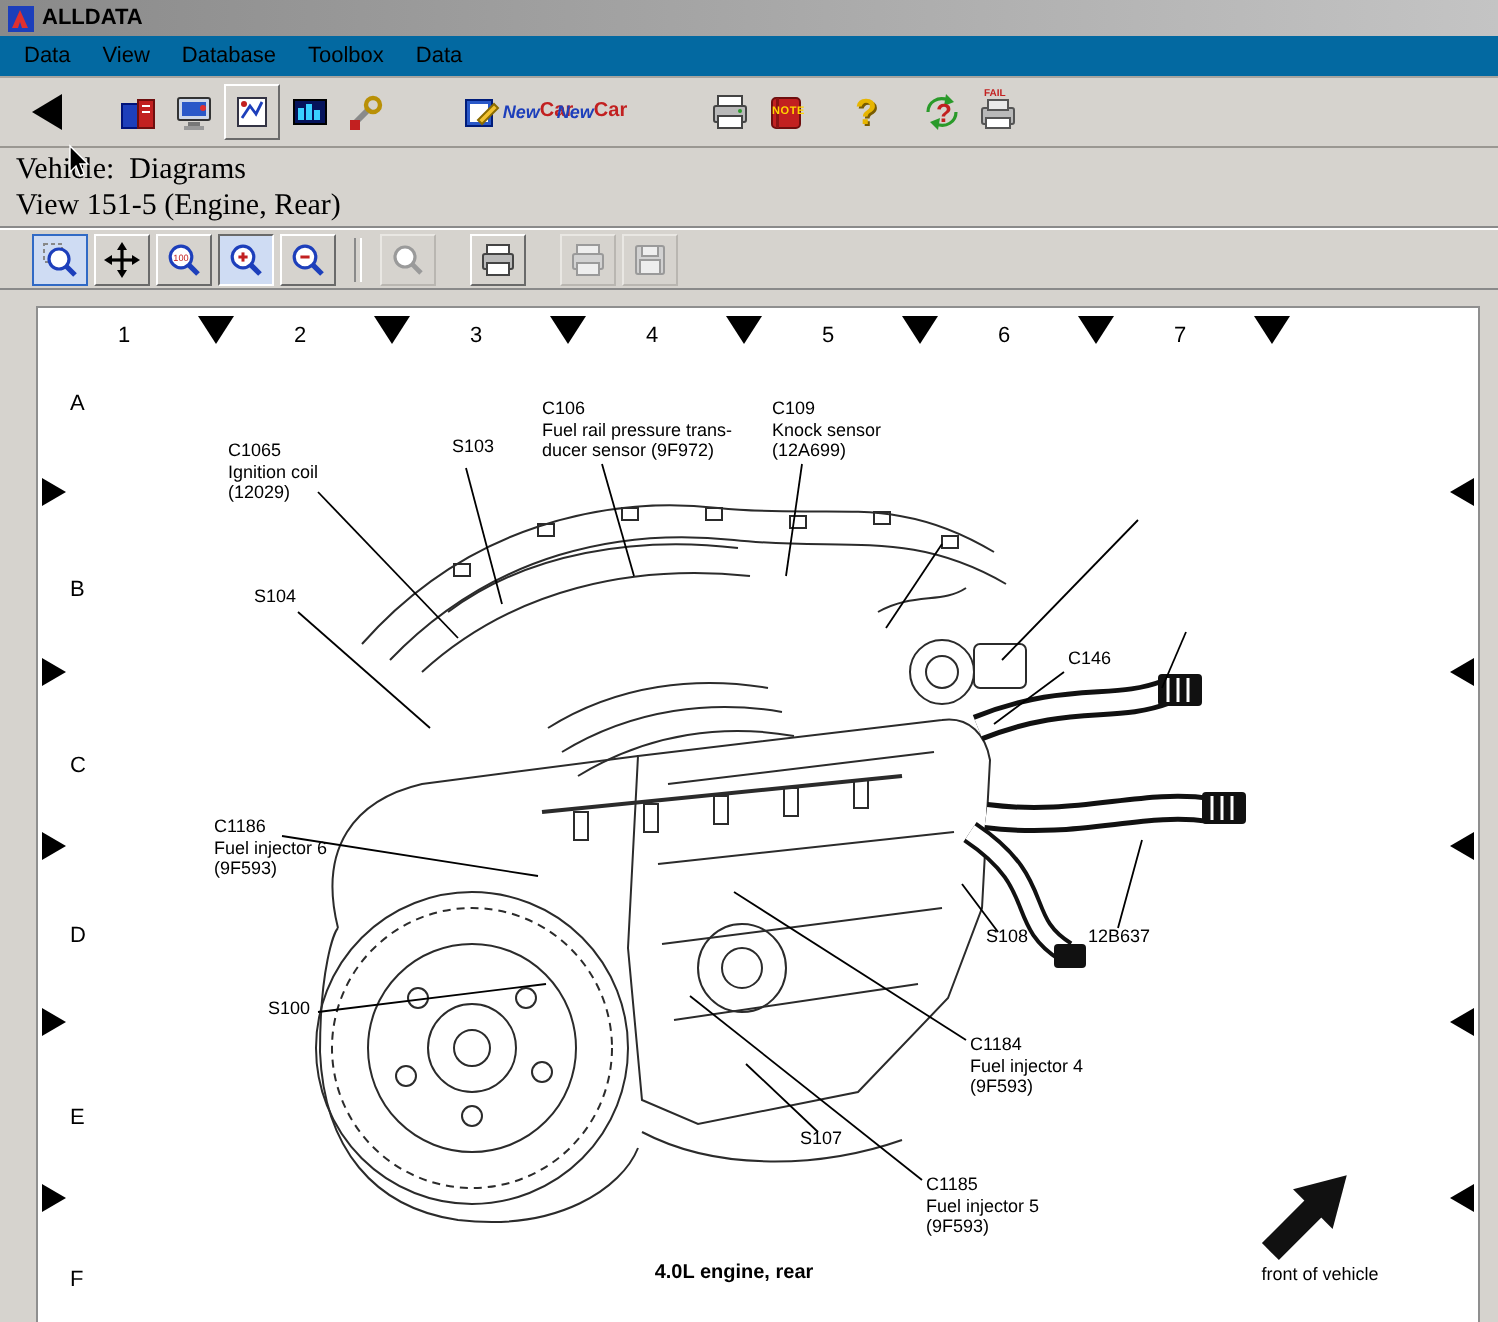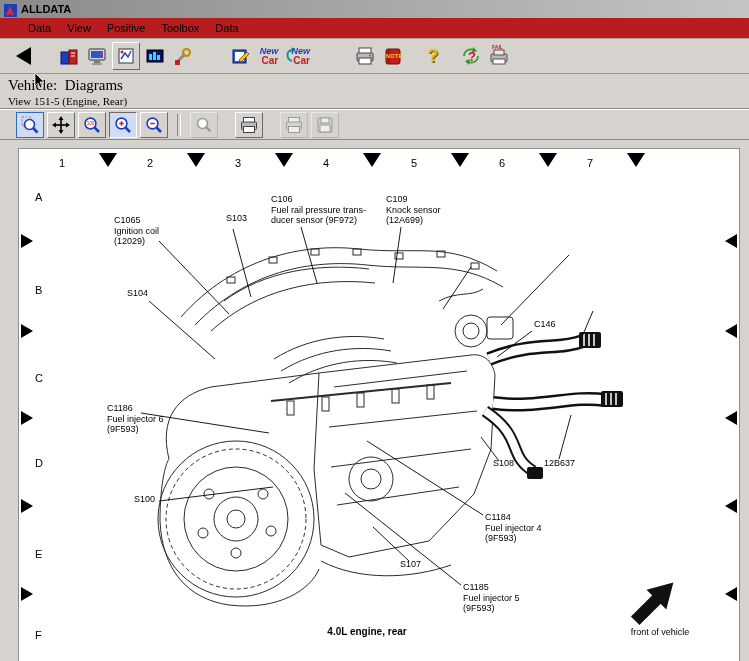--- a/index.html
+++ b/index.html
@@ -7,44 +7,44 @@
        font-family:"Liberation Sans",sans-serif;color:#000;}
   .window{position:relative;width:749px;height:661px;background:#d6d3ce;overflow:hidden;}
 
   
   .titlebar{height:18px;background:linear-gradient(90deg,#8a8a8a,#c4c4c4);
             display:flex;align-items:center;padding:0 4px;gap:4px;}
   .titlebar .title-text{font-size:11px;font-weight:bold;color:#000;}
   .app-icon{width:13px;height:13px;display:inline-block;}
 
   
-  .menubar{height:20px;display:flex;align-items:center;padding-left:20px;font-size:11px;
-           border-bottom:1px solid #a8a5a0;background:#b91c1c;}
+  .menubar{height:20px;display:flex;align-items:center;padding-left:4px;font-size:11px;
+           border-bottom:1px solid #a8a5a0;background:#0369a1;}
   .menu-item{padding:2px 8px;cursor:default;}
 
   
   .toolbar{height:34px;display:flex;align-items:center;gap:2px;background:#d6d3ce;
            border-bottom:1px solid #9a9792;padding-left:0;}
   .tb-btn{width:26px;height:26px;display:flex;align-items:center;justify-content:center;
           position:relative;flex:0 0 auto;}
   .tb-btn.raised{border:1px solid;border-color:#fff #6a6a6a #6a6a6a #fff;background:#d6d3ce;}
   .tri-back{width:0;height:0;border-top:9px solid transparent;border-bottom:9px solid transparent;
             border-right:15px solid #000;}
-  .nc-wrap{display:flex;flex-direction:column;align-items:flex-end;line-height:1;}
+  .nc-wrap{display:flex;flex-direction:row;align-items:center;line-height:1;}
   .nc-new{color:#1d3fbb;font-style:italic;font-weight:bold;font-size:9px;}
   .nc-car{color:#c22020;font-weight:bold;font-size:10px;}
   .note-label{position:absolute;top:10px;left:6px;color:#ffd400;font-size:5.5px;font-weight:bold;letter-spacing:.3px;}
   .help-q{color:#e7b500;font-size:18px;font-weight:bold;text-shadow:1px 1px 0 #7a5c00;line-height:1;}
   .research-q{color:#c22020;font-size:13px;font-weight:bold;position:absolute;top:6px;left:10px;}
   .fail-label{position:absolute;top:1px;left:6px;color:#c22020;font-size:5px;font-weight:bold;}
 
   
   .page-head{padding:3px 0 2px 8px;}
   .page-title{font-family:"Liberation Serif",serif;font-size:15px;white-space:pre;}
-  .page-subtitle{font-family:"Liberation Serif",serif;font-size:11px;margin-top:1px;white-space:pre;}
+  .page-subtitle{font-family:"Liberation Serif",serif;font-size:15px;margin-top:1px;white-space:pre;}
 
   
   .viewer-toolbar{height:29px;display:flex;align-items:center;gap:3px;padding-left:16px;
                   border-top:1px solid #fff;border-bottom:1px solid #8a8a8a;
                   box-shadow:0 -1px 0 #8a8a8a;background:#d6d3ce;}
   .vbtn{width:26px;height:24px;display:flex;align-items:center;justify-content:center;
         border:1px solid;border-color:#fff #6a6a6a #6a6a6a #fff;background:#d6d3ce;flex:0 0 auto;}
   .vbtn.selected{background:#cfdcf3;border-color:#316ac5;}
   .vbtn.pressed{border-color:#6a6a6a #fff #fff #6a6a6a;background:#cfdcf3;}
   .vbtn.disabled{border-color:#e9e7e3 #b9b6b1 #b9b6b1 #e9e7e3;}
@@ -81,21 +81,21 @@
           <rect x="0" y="0" width="13" height="13" fill="#1d3fbb"></rect>
           <polygon points="2,11 6,2 10,11 7,11 6,8 5,11" fill="#e03030"></polygon>
         </svg>
     </span>
     <span class="title-text">ALLDATA</span>
   </div>
 
   <div class="menubar">
     <span class="menu-item">Data</span>
     <span class="menu-item">View</span>
-    <span class="menu-item">Positive</span>
+    <span class="menu-item">Database</span>
     <span class="menu-item">Toolbox</span>
     <span class="menu-item">Data</span>
   </div>
 
   <div class="toolbar">
     <div class="tb-btn" style="margin-left:10px">
       <div class="tri-back"></div>
     </div>
 
     <div class="tb-btn" style="margin-left:18px">

